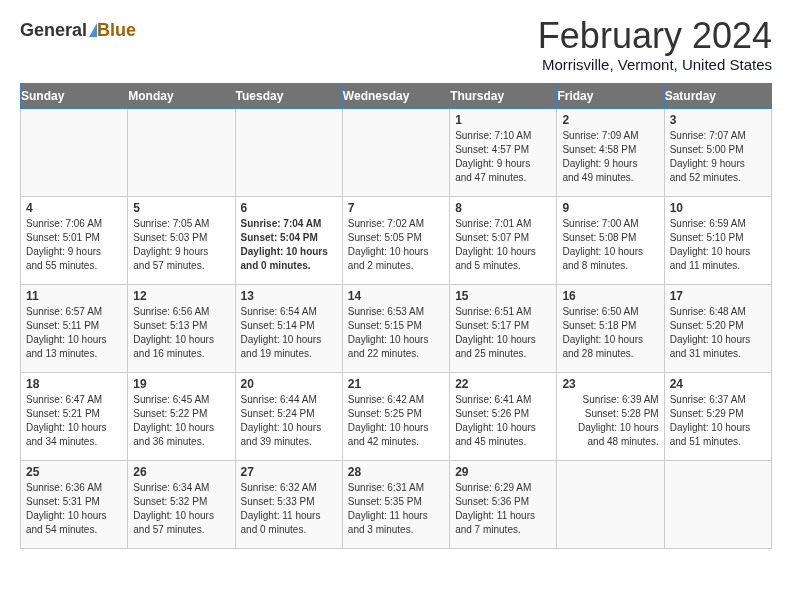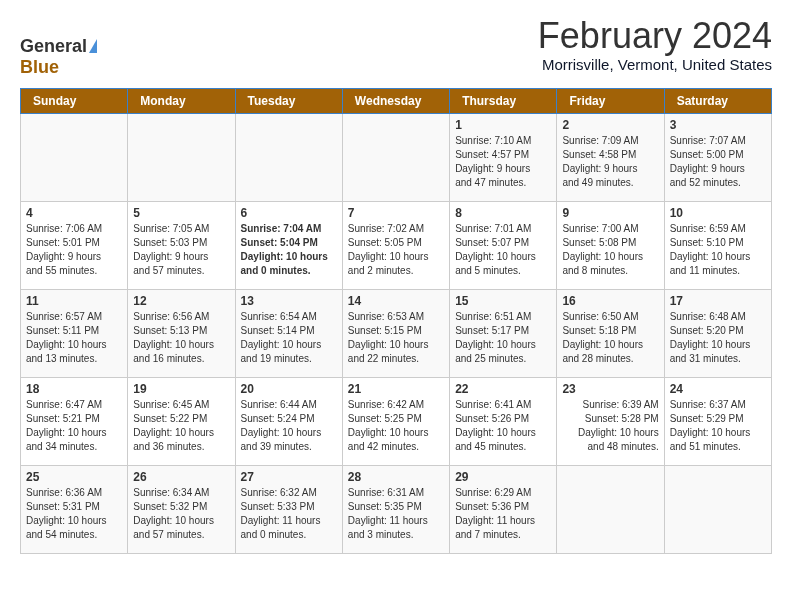--- a/index.html
+++ b/index.html
@@ -11,23 +11,23 @@
       padding: 16px 20px;
     }
     .header {
       display: flex;
       align-items: flex-start;
       justify-content: space-between;
       margin-bottom: 10px;
     }
     .logo {
       display: flex;
-      flex-direction: column;
+      flex-direction: row;
       align-items: flex-start;
-      margin-top: 20px;
+      margin-top: 4px;
     }
     .logo-text {
       display: flex;
       align-items: center;
     }
     .logo-general {
       font-size: 18px;
       font-weight: bold;
       color: #333;
     }
@@ -56,25 +56,25 @@
     .location {
       font-size: 15px;
       color: #0f172a;
     }
     table {
       width: 100%;
       border-collapse: collapse;
       table-layout: fixed;
     }
     thead th {
-      background-color: #a16207;
+      background-color: #737373;
       color: #fff;
       font-size: 12px;
       font-weight: bold;
-      padding: 5px 12px;
+      padding: 5px 0;
       text-align: left;
       border: 1px solid #3a80c9;
     }
     tbody td {
       border: 1px solid #ccc;
       vertical-align: top;
       padding: 4px 5px;
       font-size: 10px;
       color: #333;
       height: 88px;

